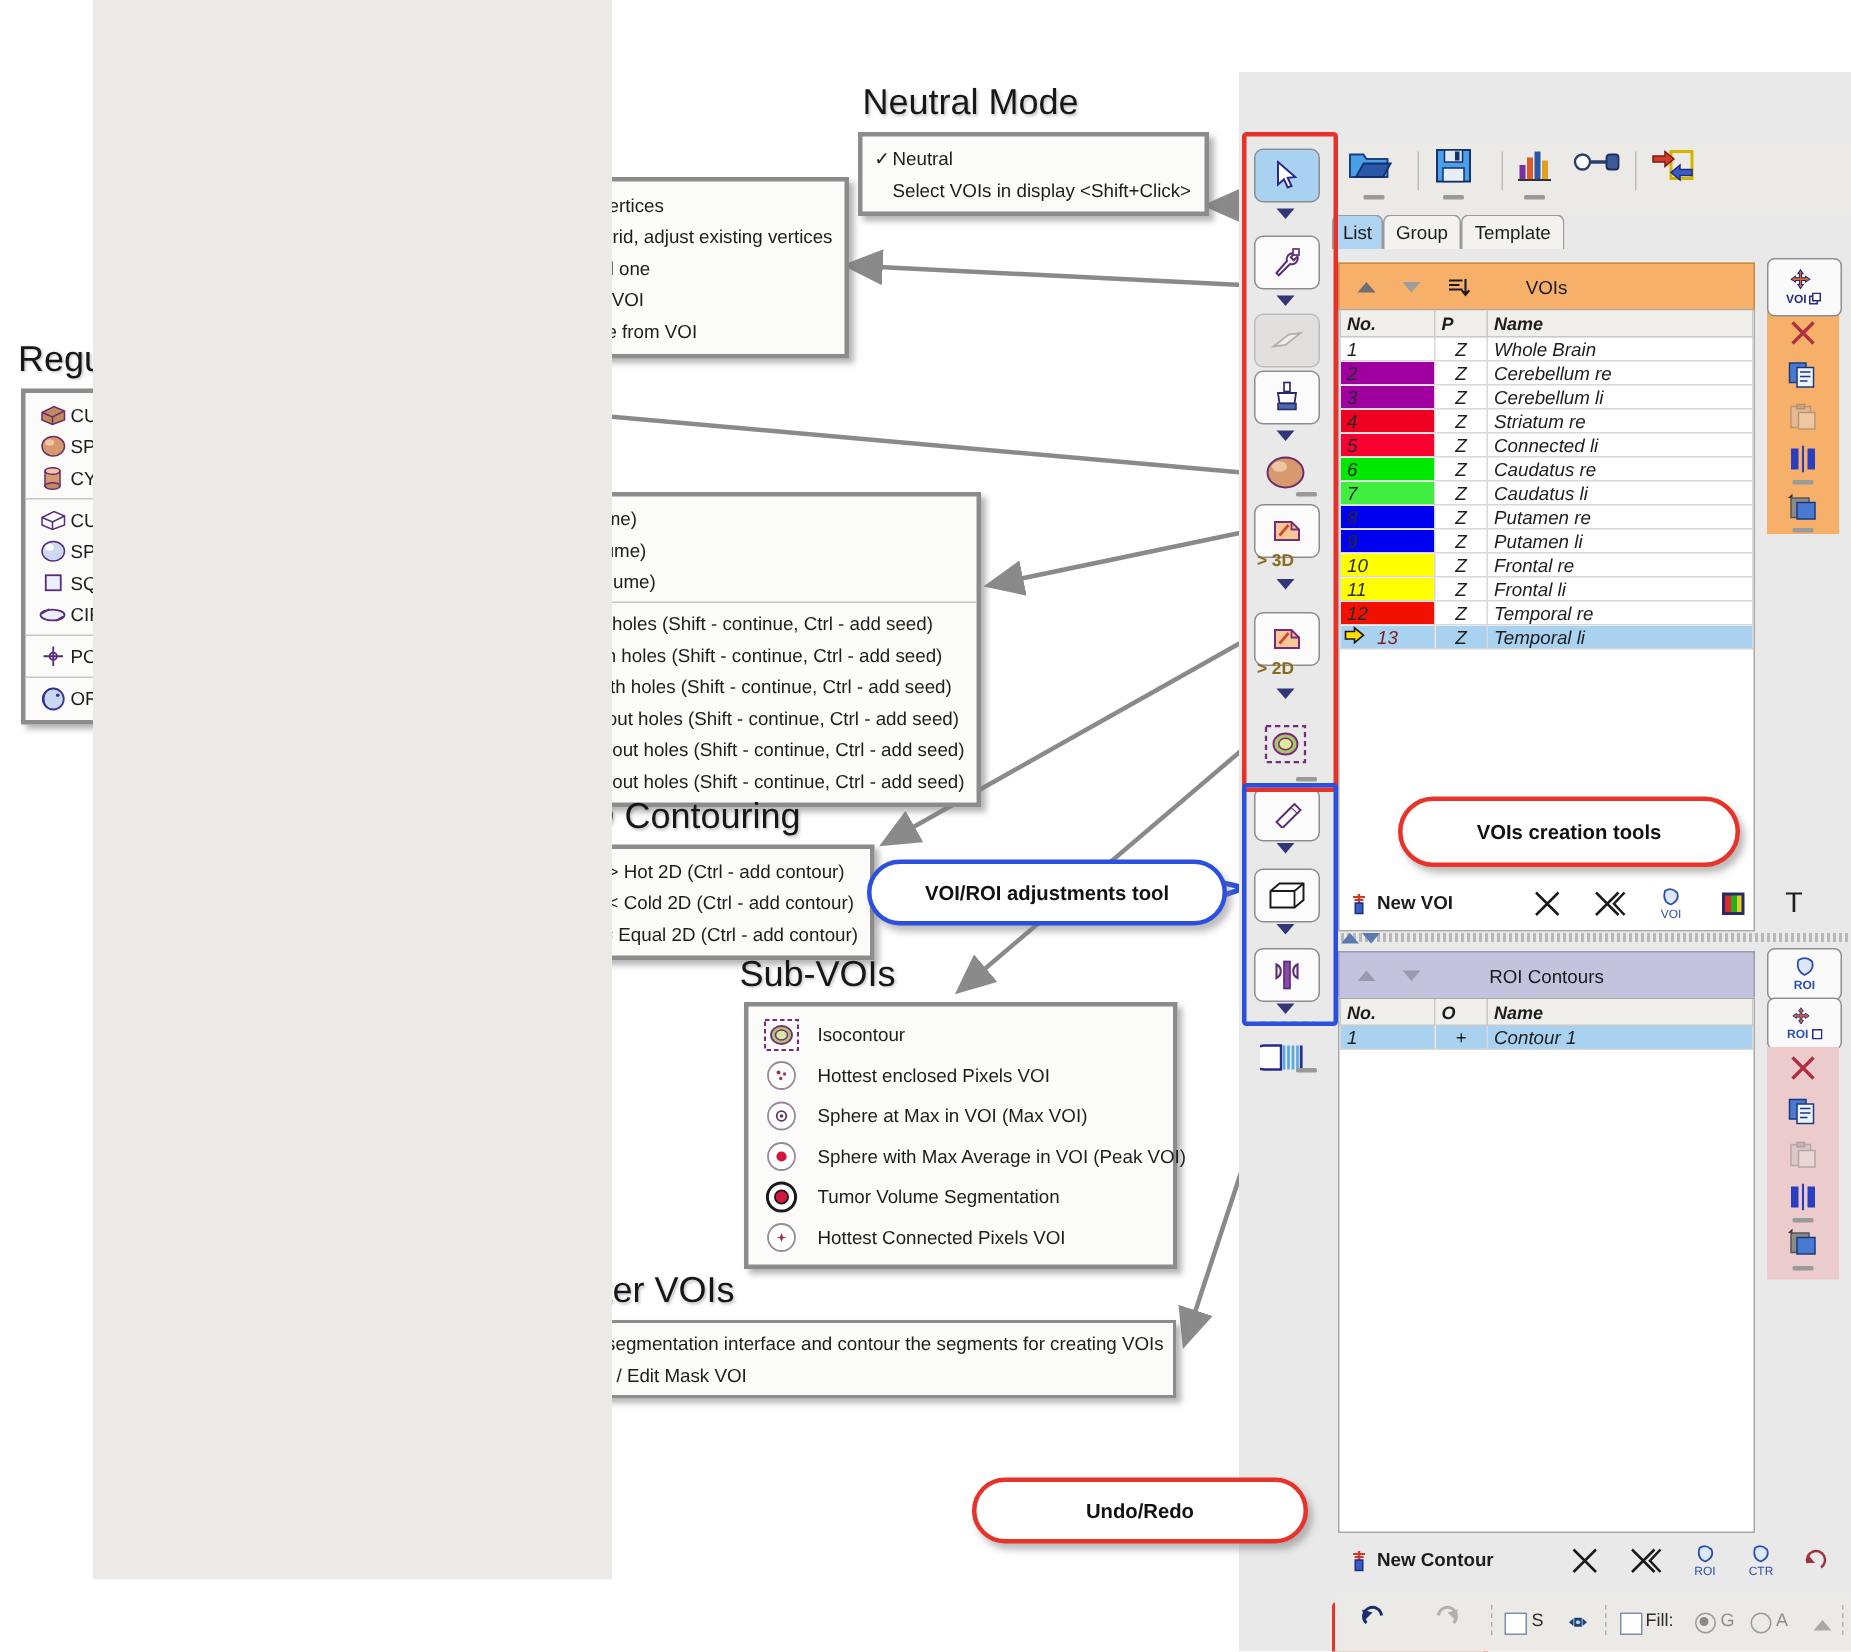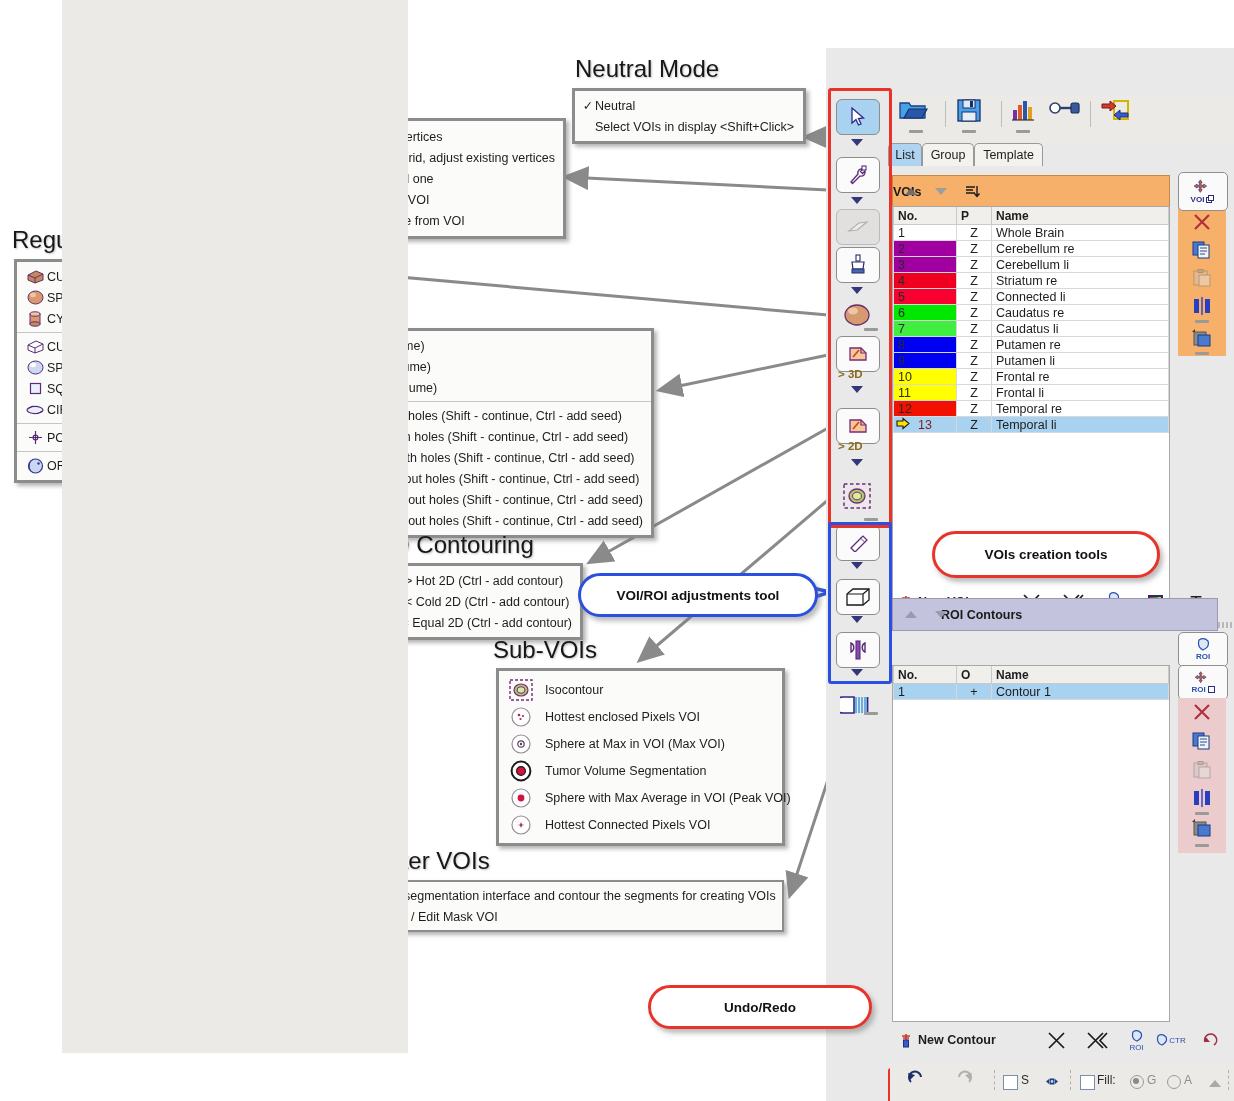--- a/index.html
+++ b/index.html
@@ -19,23 +19,23 @@
   .tb-under{position:absolute;width:14px;height:3px;background:#9a9a9a;bottom:2px;left:11px;border-radius:1px;}
 
   
   .tabs{position:absolute;left:888px;top:142px;width:346px;height:24px;}
   .tab{position:absolute;height:22px;border:1px solid #9a9a9a;border-bottom:none;
        border-radius:5px 5px 0 0;background:#f4f2ef;font-size:12.5px;color:#1d1d1d;
        display:flex;align-items:center;justify-content:center;cursor:pointer;}
   .tab.active{background:#aed4f2;}
 
   
-  .panel-box{position:absolute;background:#ffffff;border:1px solid #a8a8a8;}
-  .hdr-bar{position:absolute;display:flex;align-items:center;justify-content:flex-start;
-           font-size:12.5px;font-weight:bold;color:#1a1a1a;}
+  .panel-box{position:absolute;background:#ffffff;border:1px solid #a8a8a8;font-style:italic;}
+  .hdr-bar{position:absolute;display:flex;align-items:center;justify-content:center;
+           font-size:12.5px;font-weight:normal;color:#1a1a1a;}
   .hdr-voi{background:#f6b06a;border:1px solid #c9883f;}
   .hdr-roi{background:#c3c3de;border:1px solid #9a9ab4;}
   .tri-up,.tri-dn{position:absolute;width:0;height:0;cursor:pointer;}
   .tri-up{border-left:6px solid transparent;border-right:6px solid transparent;border-bottom:7px solid #6f6f6f;}
   .tri-dn{border-left:6px solid transparent;border-right:6px solid transparent;border-top:7px solid #9d9d9d;}
 
   table.voitab{border-collapse:collapse;width:100%;font-size:12.5px;color:#1d1d1d;table-layout:fixed;}
   table.voitab th{background:#f0efec;border:1px solid #c9c9c9;border-top:none;
     font-weight:bold;text-align:left;padding:1px 4px;height:15px;font-size:12px;}
   table.voitab td{border:1px solid #d8d8d8;padding:0px 4px;height:15px;white-space:nowrap;overflow:hidden;}
@@ -342,34 +342,34 @@
           <circle cx="11" cy="11" r="9" fill="#fff" stroke="#9a8a9a" stroke-width="1.2"></circle>
           <circle cx="11" cy="11" r="3.2" fill="none" stroke="#5a3a5a" stroke-width="1.2"></circle>
           <circle cx="11" cy="11" r="1.2" fill="#5a3a5a"></circle>
         </svg>
     </span>
       <span style="margin-left:8px;">Sphere at Max in VOI (Max VOI)</span>
     </div>
   <div class="menu-row" style="height:27px;">
     <span class="ic-cell" style="flex:0 0 32px;">
       <svg width="22" height="22" viewBox="0 0 22 22">
-          <circle cx="11" cy="11" r="9.4" fill="#fff" stroke="#1a1a1a" stroke-width="2"></circle>
-          <circle cx="11" cy="11" r="4.4" fill="#d4143c" stroke="#1a1a1a" stroke-width="1.2"></circle>
-        </svg>
-    </span>
-      <span style="margin-left:8px;">Tumor Volume Segmentation</span>
+          <circle cx="11" cy="11" r="9" fill="#fff" stroke="#9a8a9a" stroke-width="1.2"></circle>
+          <circle cx="11" cy="11" r="3.4" fill="#d4143c"></circle>
+        </svg>
+    </span>
+      <span style="margin-left:8px;">Sphere with Max Average in VOI (Peak VOI)</span>
     </div>
   <div class="menu-row" style="height:27px;">
     <span class="ic-cell" style="flex:0 0 32px;">
       <svg width="22" height="22" viewBox="0 0 22 22">
-          <circle cx="11" cy="11" r="9" fill="#fff" stroke="#9a8a9a" stroke-width="1.2"></circle>
-          <circle cx="11" cy="11" r="3.4" fill="#d4143c"></circle>
-        </svg>
-    </span>
-      <span style="margin-left:8px;">Sphere with Max Average in VOI (Peak VOI)</span>
+          <circle cx="11" cy="11" r="9.4" fill="#fff" stroke="#1a1a1a" stroke-width="2"></circle>
+          <circle cx="11" cy="11" r="4.4" fill="#d4143c" stroke="#1a1a1a" stroke-width="1.2"></circle>
+        </svg>
+    </span>
+      <span style="margin-left:8px;">Tumor Volume Segmentation</span>
     </div>
   <div class="menu-row" style="height:27px;">
     <span class="ic-cell" style="flex:0 0 32px;">
       <svg width="22" height="22" viewBox="0 0 22 22">
           <circle cx="11" cy="11" r="9" fill="#fff" stroke="#9a8a9a" stroke-width="1.2"></circle>
           <path d="M11,8 L12,10.5 L14.5,11 L12,11.5 L11,14 L10,11.5 L7.5,11 L10,10.5 Z" fill="#a03050"></path>
         </svg>
     </span>
       <span style="margin-left:8px;">Hottest Connected Pixels VOI</span>
     </div>
@@ -620,21 +620,21 @@
         <rect x="11" y="3" width="3" height="11" fill="#e0d020"></rect>
       </svg>
   </div>
   <div class="act-item" style="width:40px;justify-content:center;font-size:19px;">T</div>
 </div>
 
 <div style="position:absolute;left:890px;top:622px;width:344px;height:6px;background:repeating-linear-gradient(90deg,#b8b8b8 0 2px,transparent 2px 4px);"></div>
 <div class="tri-up" style="left:894px;top:622px;border-bottom-color:#5a7ab0;"></div>
 <div class="tri-dn" style="left:908px;top:622px;border-top-color:#5a7ab0;"></div>
 
-<div class="hdr-bar hdr-roi" style="left:892px;top:598px;width:276px;height:31px;padding-left:48px;">
+<div class="hdr-bar hdr-roi" style="left:892px;top:634px;width:276px;height:31px;">
   <div class="tri-up" style="left:12px;top:12px;border-bottom-color:#9a9aae;"></div>
   <div class="tri-dn" style="left:42px;top:12px;border-top-color:#9a9aae;"></div>
   <span>ROI Contours</span>
 </div>
 
 <div class="panel-box" style="left:892px;top:665px;width:276px;height:355px;overflow:hidden;">
   <table class="voitab">
     <thead>
         <tr>
       <th class="c-no">No.</th>
@@ -725,21 +725,21 @@
         <path d="M2,2 L17,17 M17,2 L2,17" stroke="#1a1a1a" stroke-width="1.7"></path>
         <path d="M21,2 L14,9.5 L21,17" stroke="#1a1a1a" stroke-width="1.7" fill="none"></path>
       </svg>
   </div>
   <div class="act-item" style="width:38px;flex-direction:column;align-items:center;">
     <svg width="14" height="13" viewBox="0 0 14 13">
         <path d="M3,2 Q7,-1 11,3 Q13,8 7,11 Q1,9 3,2 Z" fill="#dce8f8" stroke="#2a4fb0" stroke-width="1.2"></path>
       </svg>
     <span style="font-size:8px;color:#2a4fb0;">ROI</span>
   </div>
-  <div class="act-item" style="width:38px;flex-direction:row;align-items:center;">
+  <div class="act-item" style="width:38px;flex-direction:column;align-items:center;">
     <svg width="14" height="13" viewBox="0 0 14 13">
         <path d="M3,2 Q7,-1 11,3 Q13,8 7,11 Q1,9 3,2 Z" fill="#dce8f8" stroke="#2a4fb0" stroke-width="1.2"></path>
       </svg>
     <span style="font-size:8px;color:#2a4fb0;">CTR</span>
   </div>
   <div class="act-item" style="width:36px;justify-content:center;">
     <svg width="17" height="17" viewBox="0 0 17 17">
         <path d="M3,10 A6,6 0 1,1 12,13" fill="none" stroke="#a03040" stroke-width="1.6"></path>
         <path d="M3,4 L3,10 L8,10" fill="#a03040"></path>
       </svg>

